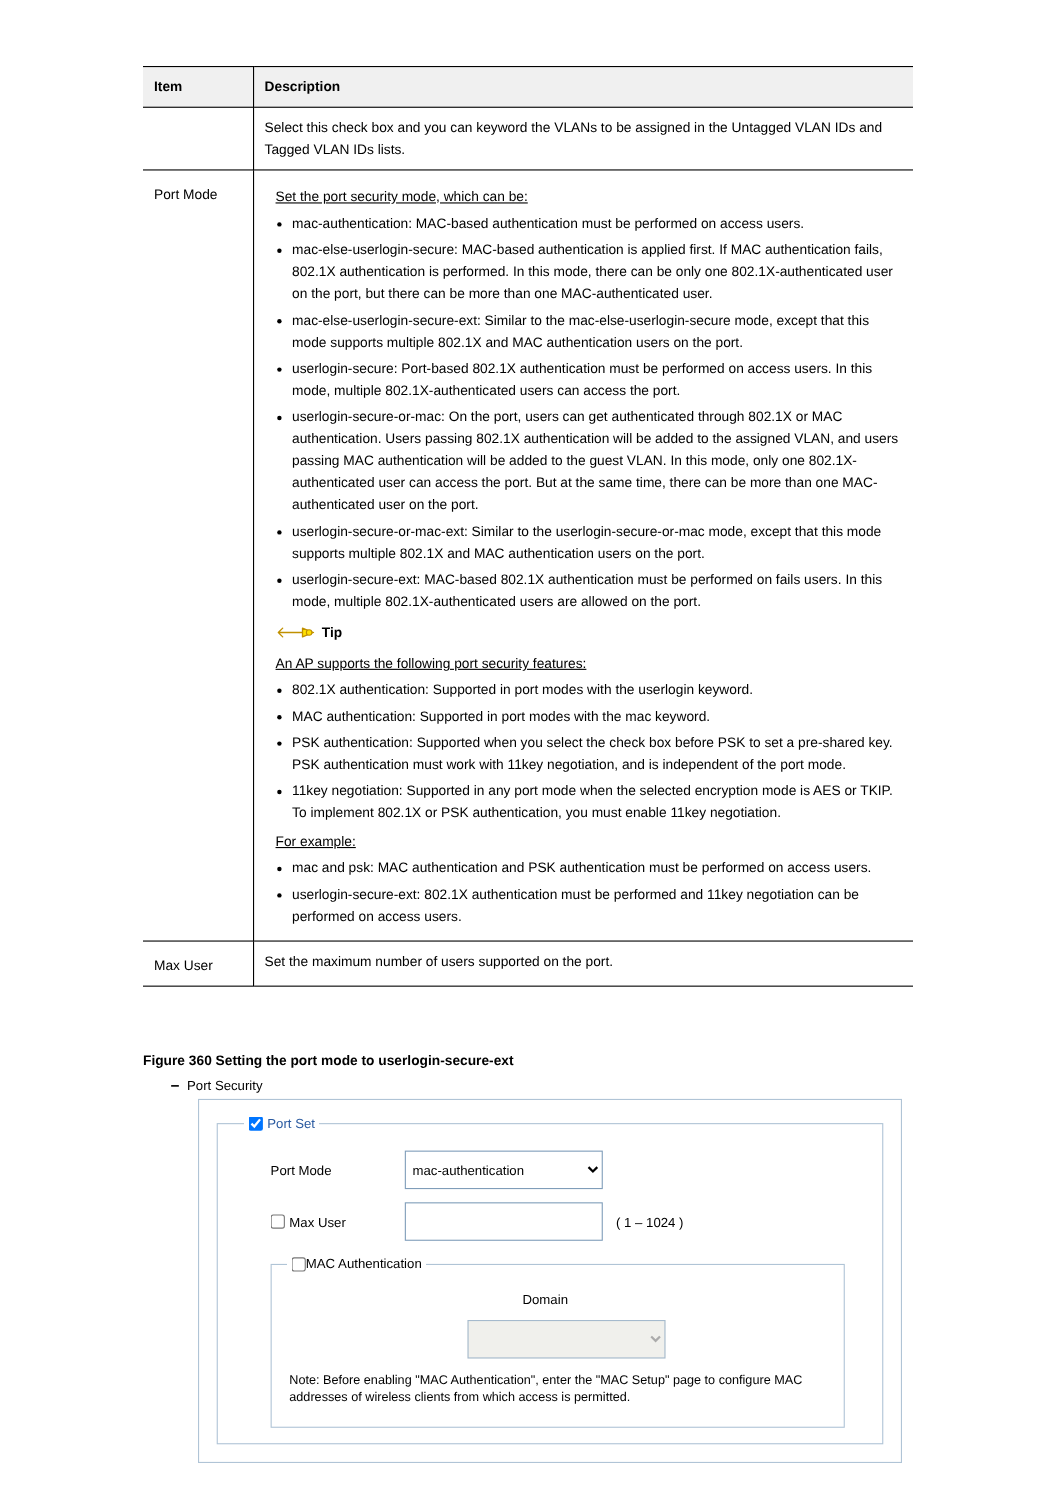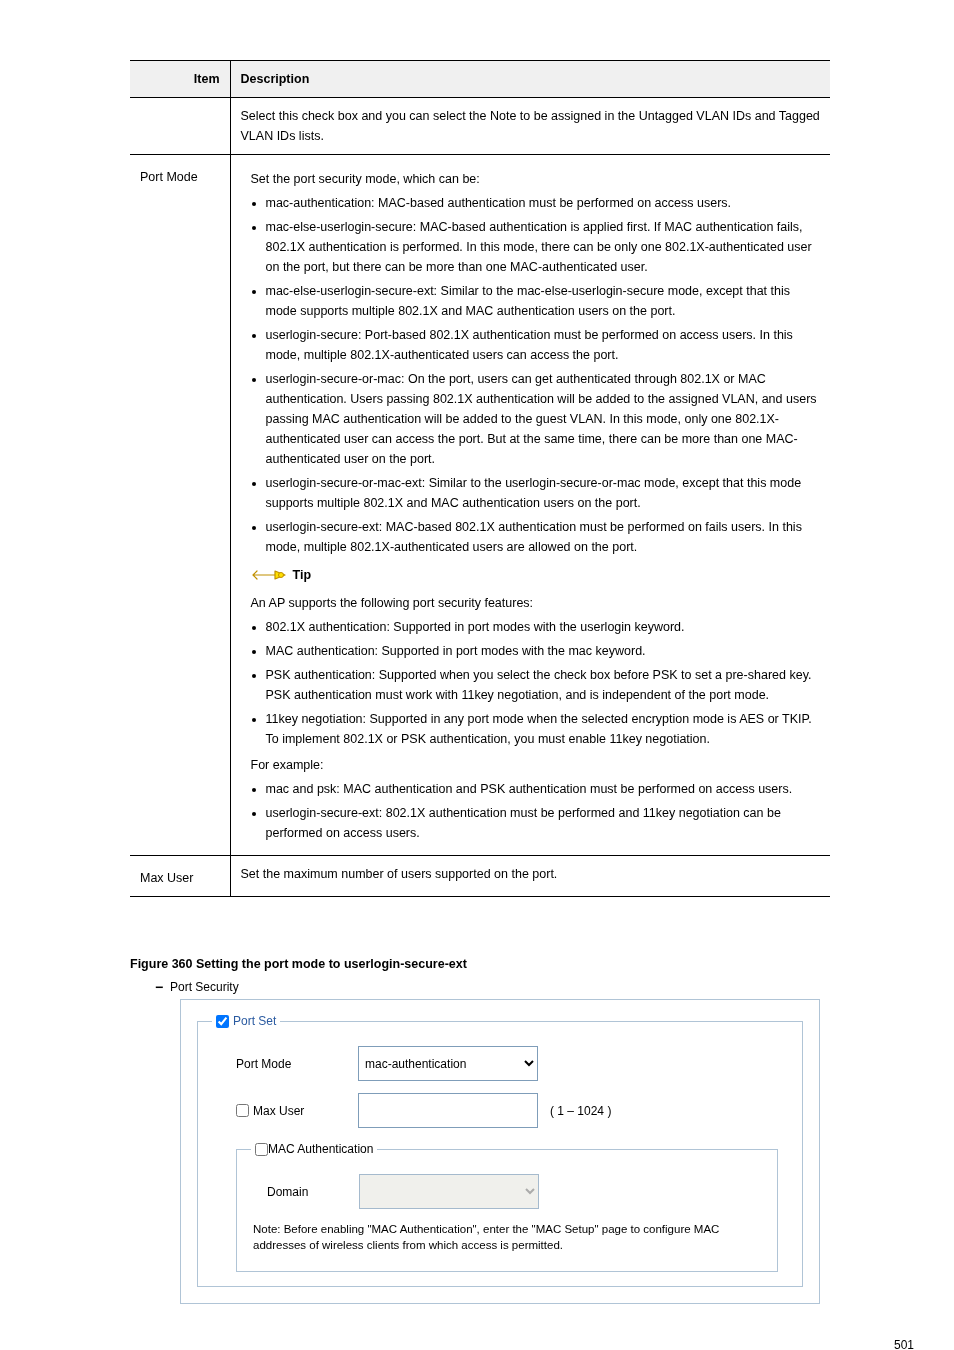--- a/index.html
+++ b/index.html
@@ -31,21 +31,20 @@
       line-height: 1.6;
     }
     table.main-table th {
       font-weight: bold;
       border-bottom: 1px solid #000;
       background: #f0f0f0;
     }
     table.main-table th:first-child {
       width: 100px;
       border-right: 1px solid #000;
-      text-align: right;
     }
     table.main-table td:first-child {
       width: 100px;
       border-right: 1px solid #000;
       vertical-align: top;
       padding-top: 12px;
     }
     table.main-table tr.body-row td {
       border-bottom: 1px solid #000;
     }
@@ -60,21 +59,21 @@
       margin: 8px 0 8px 10px;
       display: flex;
       align-items: center;
       gap: 6px;
     }
     .tip-icon {
       display: inline-block;
     }
     .tip-icon svg { display: block; }
     .tip-bold { font-weight: bold; }
-    .plain-text { margin-left: 10px; margin-top: 6px; }
+    .plain-text { margin-left: 10px; margin-top: 6px; text-decoration: underline; }
 
     .caption {
       font-size: 12.5px;
       margin-top: 60px;
       margin-bottom: 8px;
       font-weight: bold;
     }
 
     .screenshot-wrap { width: 700px; }
     .ps-header {
@@ -93,21 +92,21 @@
     }
     .ps-panel {
       border: 1px solid #b0c4d6;
       padding: 14px 16px 16px;
       margin-left: 50px;
       width: 640px;
       background: #fff;
     }
     fieldset.portset {
       border: 1px solid #b0c4d6;
-      padding: 10px 14px 14px;
+      padding: 10px 24px 14px;
     }
     fieldset.portset > legend {
       color: #2a5aa0;
       font-size: 12px;
       padding: 0 4px;
       display: flex;
       align-items: center;
       gap: 4px;
     }
     .form-row {
@@ -165,21 +164,21 @@
 <table class="main-table">
   <thead>
     <tr>
       <th>Item</th>
       <th>Description</th>
     </tr>
   </thead>
   <tbody>
     <tr class="body-row">
       <td></td>
-      <td>Select this check box and you can select the Note to be assigned in the Untagged VLAN IDs and Tagged VLAN IDs lists.</td>
+      <td>Select this check box and you can keyword the VLANs to be assigned in the Untagged VLAN IDs and Tagged VLAN IDs lists.</td>
     </tr>
     <tr class="body-row">
       <td>Port Mode</td>
       <td>
         <div class="plain-text">Set the port security mode, which can be:</div>
         <ul>
           <li>mac-authentication: MAC-based authentication must be performed on access users.</li>
           <li>mac-else-userlogin-secure: MAC-based authentication is applied first. If MAC authentication fails, 802.1X authentication is performed. In this mode, there can be only one 802.1X-authenticated user on the port, but there can be more than one MAC-authenticated user.</li>
           <li>mac-else-userlogin-secure-ext: Similar to the mac-else-userlogin-secure mode, except that this mode supports multiple 802.1X and MAC authentication users on the port.</li>
           <li>userlogin-secure: Port-based 802.1X authentication must be performed on access users. In this mode, multiple 802.1X-authenticated users can access the port.</li>
@@ -247,21 +246,21 @@
         </span>
         <input type="text" value="" style="">
         <span class="range-text">( 1 – 1024 )</span>
       </div>
 
       <fieldset class="macauth">
         <legend>
           <input type="checkbox" style="">
           <span>MAC Authentication</span>
         </legend>
-        <div class="form-row" style="margin-left:16px;">
+        <div class="form-row" style="margin-left:16px;flex-direction:column;">
           <span class="lbl-wrap" style="width:80px;">
             <span>Domain</span>
           </span>
           <select class="disabled" disabled="">
             <option></option>
           </select>
         </div>
         <div class="note-text">Note: Before enabling "MAC Authentication", enter the "MAC Setup" page to configure MAC addresses of wireless clients from which access is permitted.</div>
       </fieldset>
     </fieldset>

